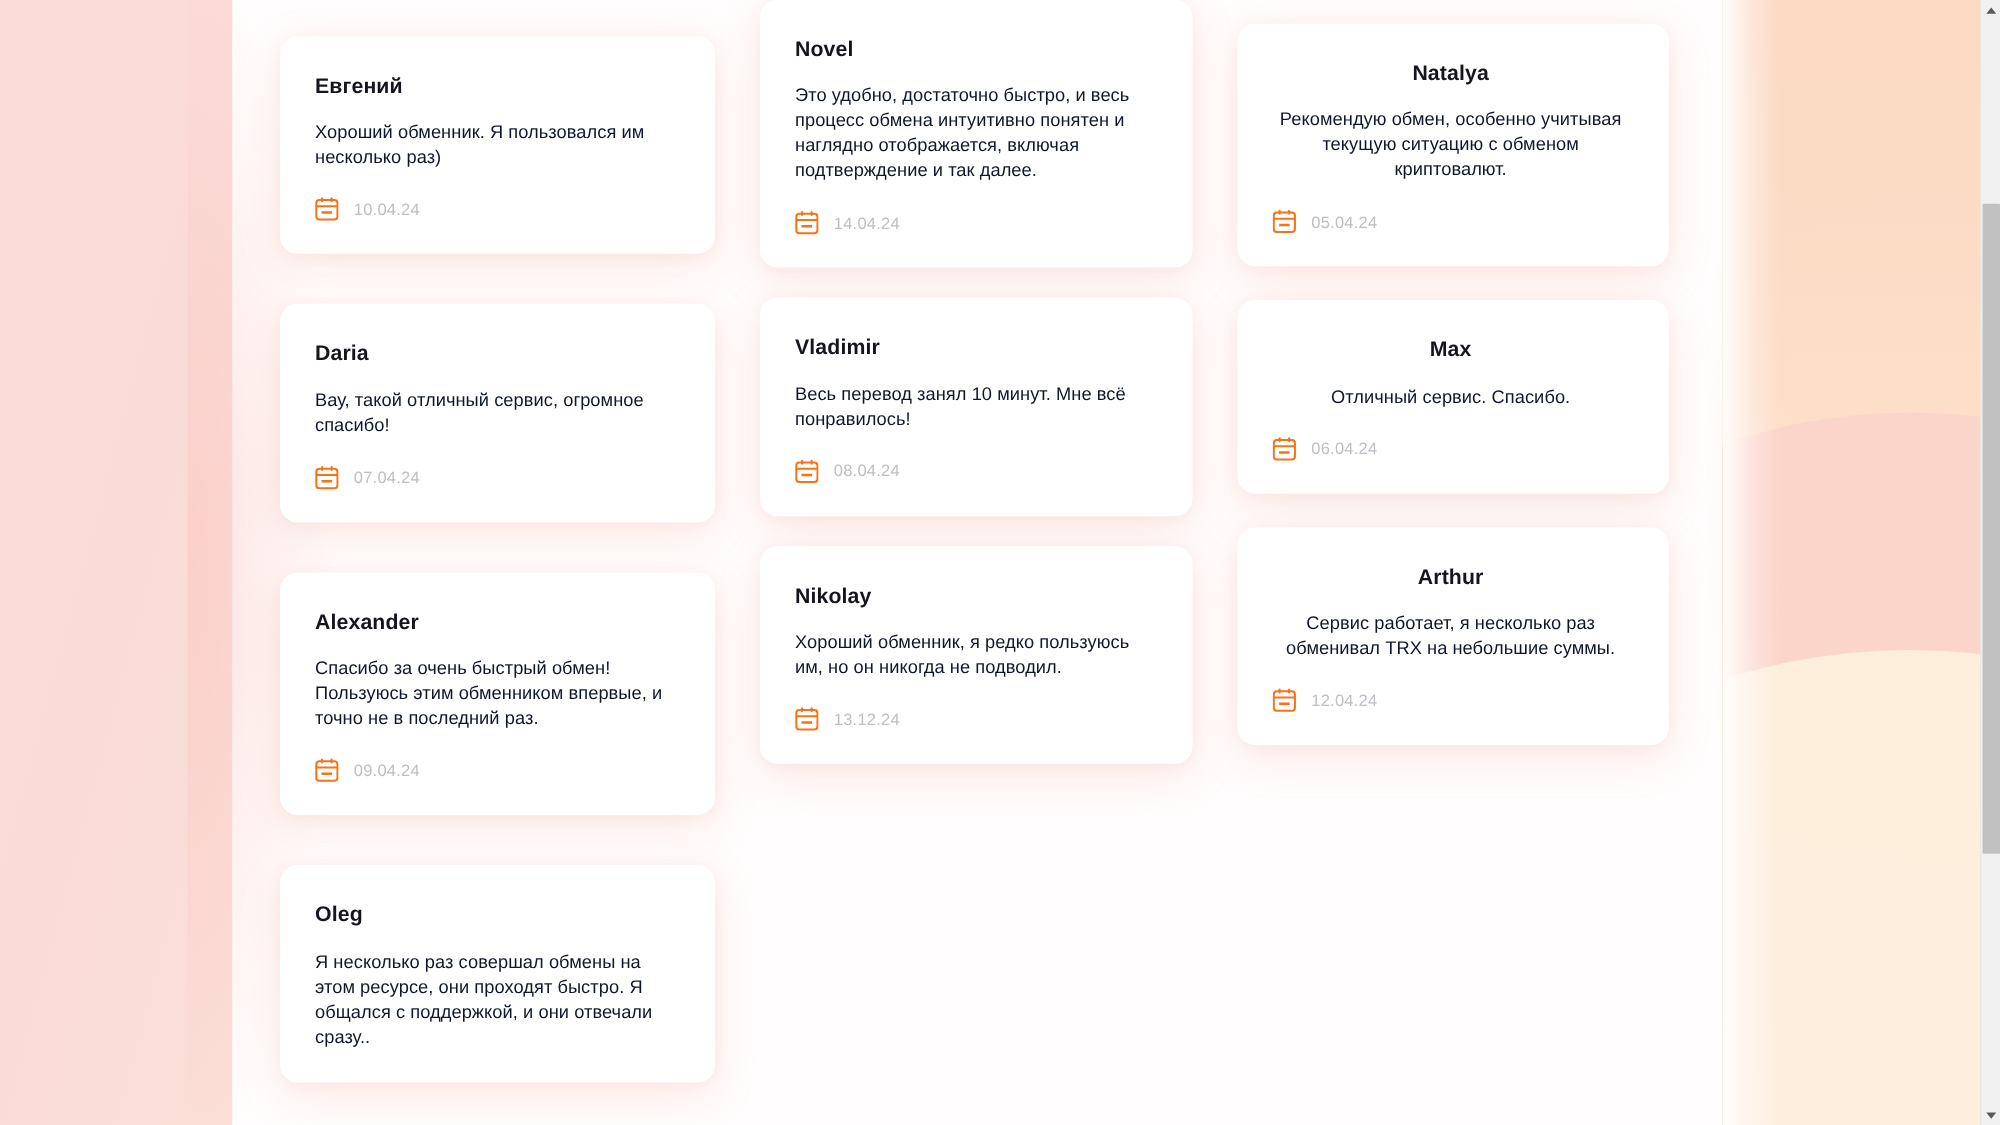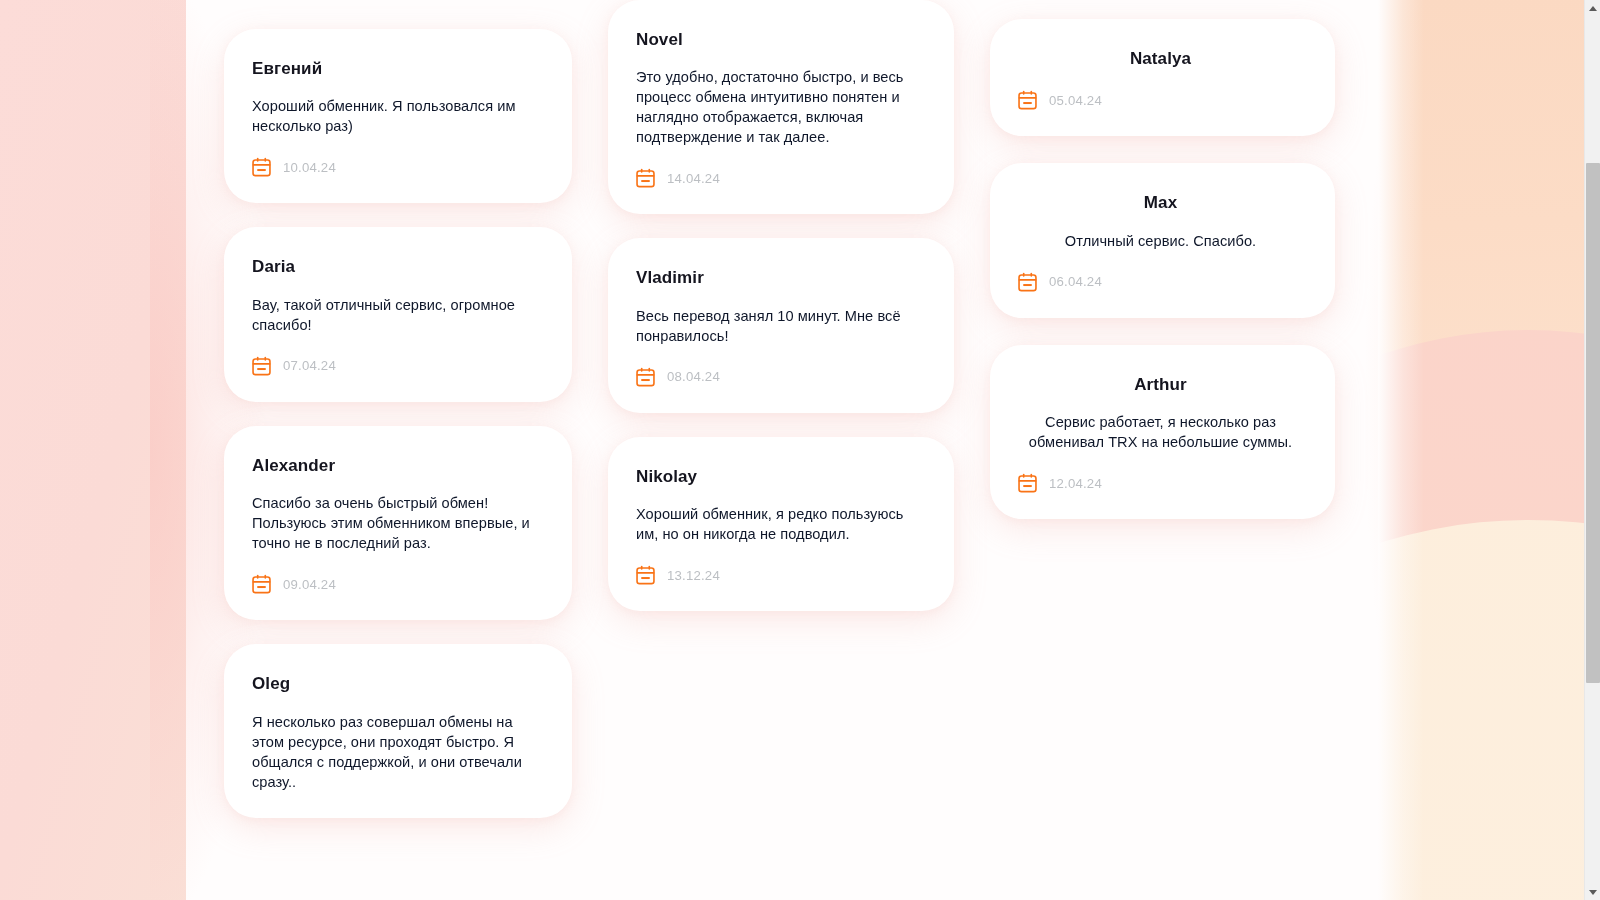--- a/index.html
+++ b/index.html
@@ -81,26 +81,26 @@
     position: absolute; left: 0; top: 0; width: 1378px; height: 900px;
   }
   .col { position: absolute; top: 0; }
   .col-1 { left: 224px; width: 348px; padding-top: 29px; }
   .col-2 { left: 608px; width: 346px; padding-top: 0px; }
   .col-3 { left: 990px; width: 345px; padding-top: 19px; }
 
   .card {
     position: relative;
     background: #ffffff;
-    border-radius: 32px;
+    border-radius: 14px;
     box-shadow: 0 10px 34px rgba(236,157,143,0.20), 0 2px 10px rgba(236,157,143,0.10);
     padding: 30px 32px 26px 28px;
     margin-bottom: 28px;
   }
-  .col-1 .card { margin-bottom: 24px; }
+  .col-1 .card { margin-bottom: 40px; }
   .col-2 .card { margin-bottom: 24px; }
   .col-3 .card { margin-bottom: 27px; text-align: center; }
 
   .card-name {
     font-size: 17px;
     font-weight: 700;
     color: #15151f;
     letter-spacing: 0.1px;
     line-height: 1.2;
     margin-bottom: 17px;
@@ -239,20 +239,21 @@
                 <path d="M6.6 13.7H13.4" stroke="#f97316" stroke-width="2.1" stroke-linecap="square"></path>
               </svg>
             </span>
             <span class="card-date">13.12.24</span>
           </div>
         </div>
       </div>
       <div class="col col-3">
         <div class="card">
           <div class="card-name">Natalya</div>
+          <div class="card-text">Рекомендую обмен, особенно учитывая текущую ситуацию с обменом криптовалют.</div>
           <div class="card-footer">
             <span>
               <svg class="cal-icon" viewBox="0 0 20 21" fill="none" xmlns="http://www.w3.org/2000/svg">
                 <path d="M6 1.6V4.2" stroke="#f97316" stroke-width="1.7" stroke-linecap="round"></path>
                 <path d="M14 1.6V4.2" stroke="#f97316" stroke-width="1.7" stroke-linecap="round"></path>
                 <rect x="1.1" y="3.2" width="17.8" height="16.4" rx="2.6" stroke="#f97316" stroke-width="1.7"></rect>
                 <path d="M1.4 8.3H18.6" stroke="#f97316" stroke-width="1.7" stroke-linecap="round"></path>
                 <path d="M6.6 13.7H13.4" stroke="#f97316" stroke-width="2.1" stroke-linecap="square"></path>
               </svg>
             </span>

